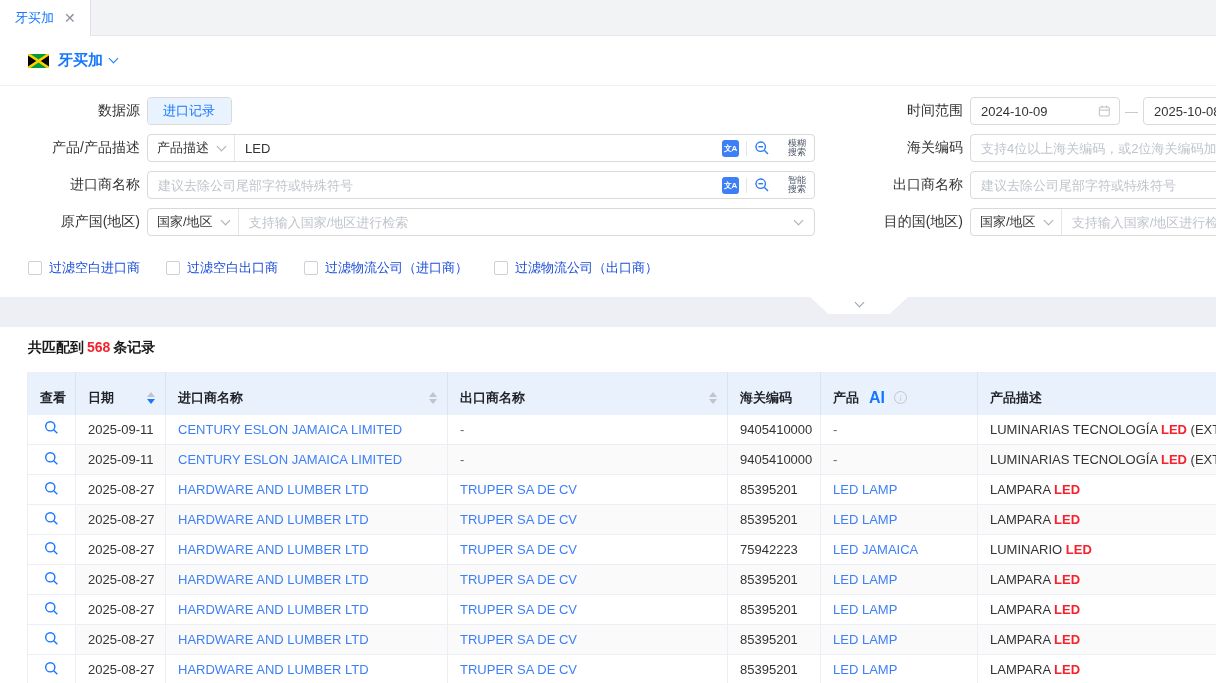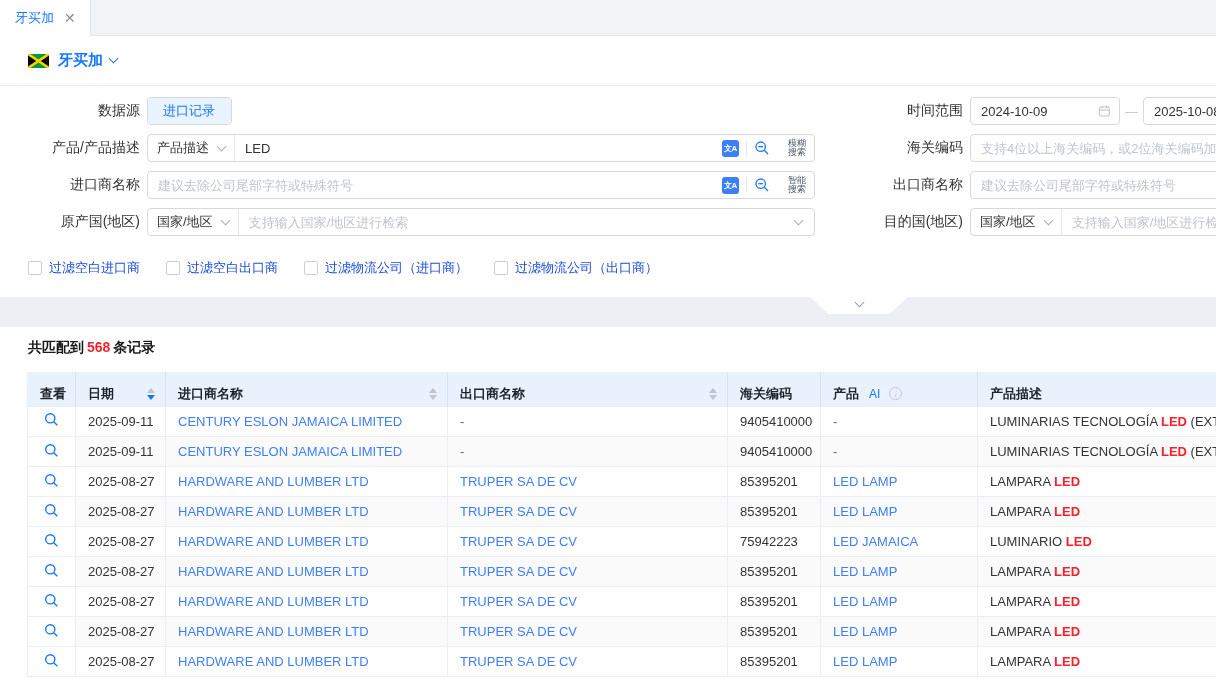--- a/index.html
+++ b/index.html
@@ -71,35 +71,35 @@
     justify-content:center; cursor:pointer; }
   .collapse-handle .chev { border-color:#9aa0ac; margin-top:2px; }
 
   
   .results { background:#fff; padding:12px 0 0 0; }
   .summary { padding-left:28px; font-size:14px; font-weight:bold; color:#1a1a1a; }
   .summary .count { color:#f5222d; padding:0 3px; }
 
   table.grid { border-collapse:collapse; table-layout:fixed; width:1190px; margin:15px 0 0 27px;
     border:1px solid #ebeef5; }
-  .grid th { background:#e9f1fc; height:34px; font-size:13px; font-weight:bold; color:#1f2329;
+  .grid th { background:#e9f1fc; height:42px; font-size:13px; font-weight:bold; color:#1f2329;
     text-align:left; padding:8px 8px 0 12px; border-right:1px solid #d9e4f2; }
   .grid td { height:30px; font-size:13px; padding:0 8px 0 12px; border-right:1px solid #ebeef5;
     border-bottom:1px solid #ebeef5; white-space:nowrap; overflow:hidden; }
   .grid tr.stripe td { background:#fafafa; }
   .grid td.col-view, .grid tr.stripe td.col-view { background:#fff; text-align:center; padding:0;
     box-shadow:3px 0 5px -3px rgba(0,0,0,0.08); }
   .th-flex { display:flex; align-items:center; }
   .sorter { margin-left:auto; display:flex; flex-direction:column; gap:2px; padding-right:2px; cursor:pointer; }
   .car-up { width:0; height:0; border-left:4px solid transparent; border-right:4px solid transparent;
     border-bottom:5px solid #c0c4cc; }
   .car-down { width:0; height:0; border-left:4px solid transparent; border-right:4px solid transparent;
     border-top:5px solid #c0c4cc; }
   .car-down.active { border-top-color:#1677ff; }
-  .ai-badge { display:inline-block; background:#e8f3ff; color:#1677ff; font-size:12px; font-weight:normal;
+  .ai-badge { display:inline-block; background:#e8f3ff; color:#1677ff; font-size:16px; font-weight:bold;
     border-radius:3px; padding:1px 4px; margin-left:6px; }
   .info-ic { display:inline-flex; width:13px; height:13px; border:1px solid #c3c7cf; border-radius:50%;
     color:#c3c7cf; font-size:9px; align-items:center; justify-content:center; margin-left:5px;
     font-weight:normal; font-style:italic; font-family:"Liberation Serif",serif; }
   .view-btn { display:inline-flex; cursor:pointer; }
   .lnk { color:#3d7ff7; cursor:pointer; }
   .dash { color:#666; }
   .desc-red { color:#f5222d; font-weight:bold; }
 </style>
 </head>

